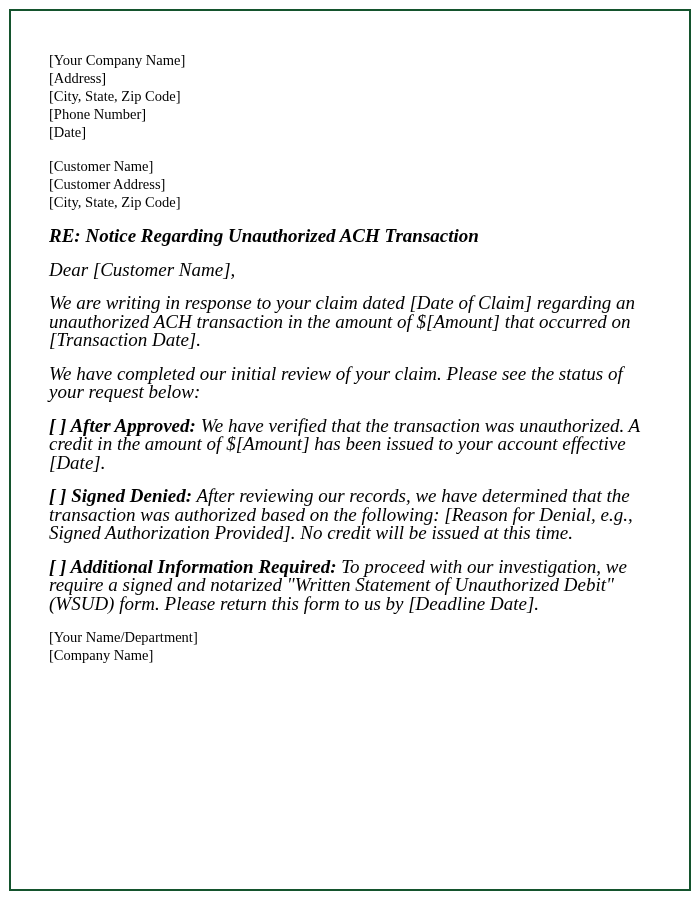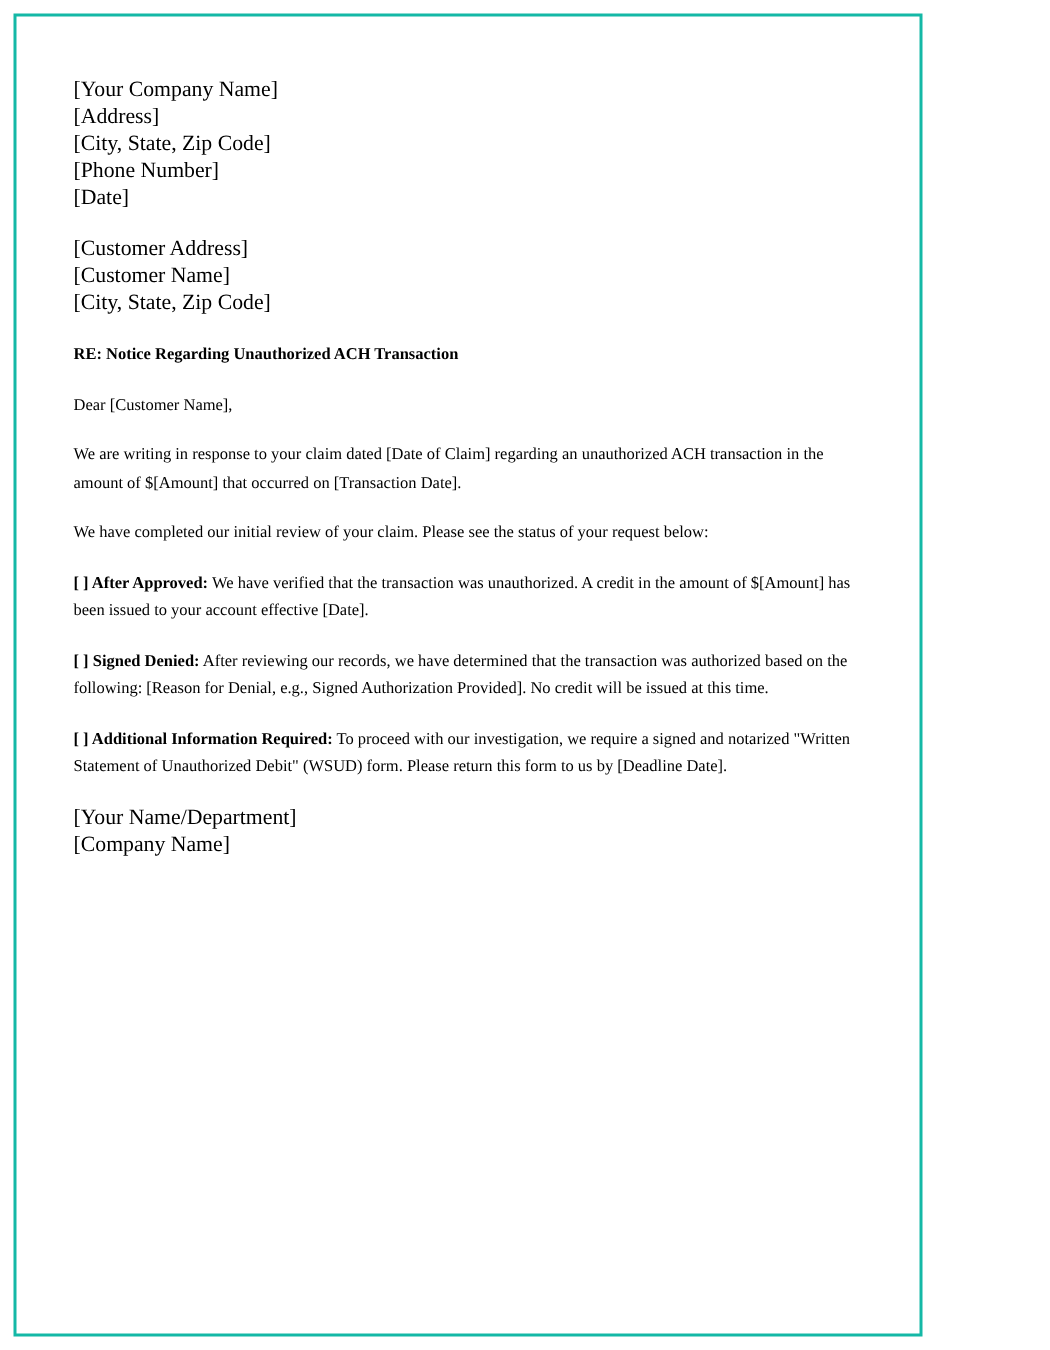--- a/index.html
+++ b/index.html
@@ -12,38 +12,39 @@
       width: 700px;
       height: 900px;
       position: relative;
       font-family: "Liberation Serif", "DejaVu Serif", serif;
       color: #000000;
     }
     .page {
       position: absolute;
       left: 9px;
       top: 9px;
-      width: 606px;
+      width: 682px;
       height: 882px;
-      border: 2px solid #14b8a6;
+      border: 2px solid #14532d;
       background: #ffffff;
       padding: 40px 40px 0 38px;
       overflow: hidden;
     }
     .line {
       font-size: 14.5px;
       line-height: 18px;
     }
     .block {
       margin: 0 0 16px 0;
     }
     p {
-      font-size: 11px;
+      font-size: 19px;
       line-height: 18.5px;
       margin: 0 0 15px 0;
+      font-style: italic;
     }
     .subject {
       font-weight: bold;
     }
     strong {
       font-weight: bold;
     }
   </style>
 </head>
 <body>
@@ -52,22 +53,22 @@
 
   <div class="block">
     <div class="line">[Your Company Name]</div>
     <div class="line">[Address]</div>
     <div class="line">[City, State, Zip Code]</div>
     <div class="line">[Phone Number]</div>
     <div class="line">[Date]</div>
   </div>
 
   <div class="block">
+    <div class="line">[Customer Name]</div>
     <div class="line">[Customer Address]</div>
-    <div class="line">[Customer Name]</div>
     <div class="line">[City, State, Zip Code]</div>
   </div>
 
   <p class="subject">RE: Notice Regarding Unauthorized ACH Transaction</p>
 
   <p>Dear [Customer Name],</p>
 
   <p>We are writing in response to your claim dated [Date of Claim] regarding an unauthorized ACH transaction in the amount of $[Amount] that occurred on [Transaction Date].</p>
 
   <p>We have completed our initial review of your claim. Please see the status of your request below:</p>

